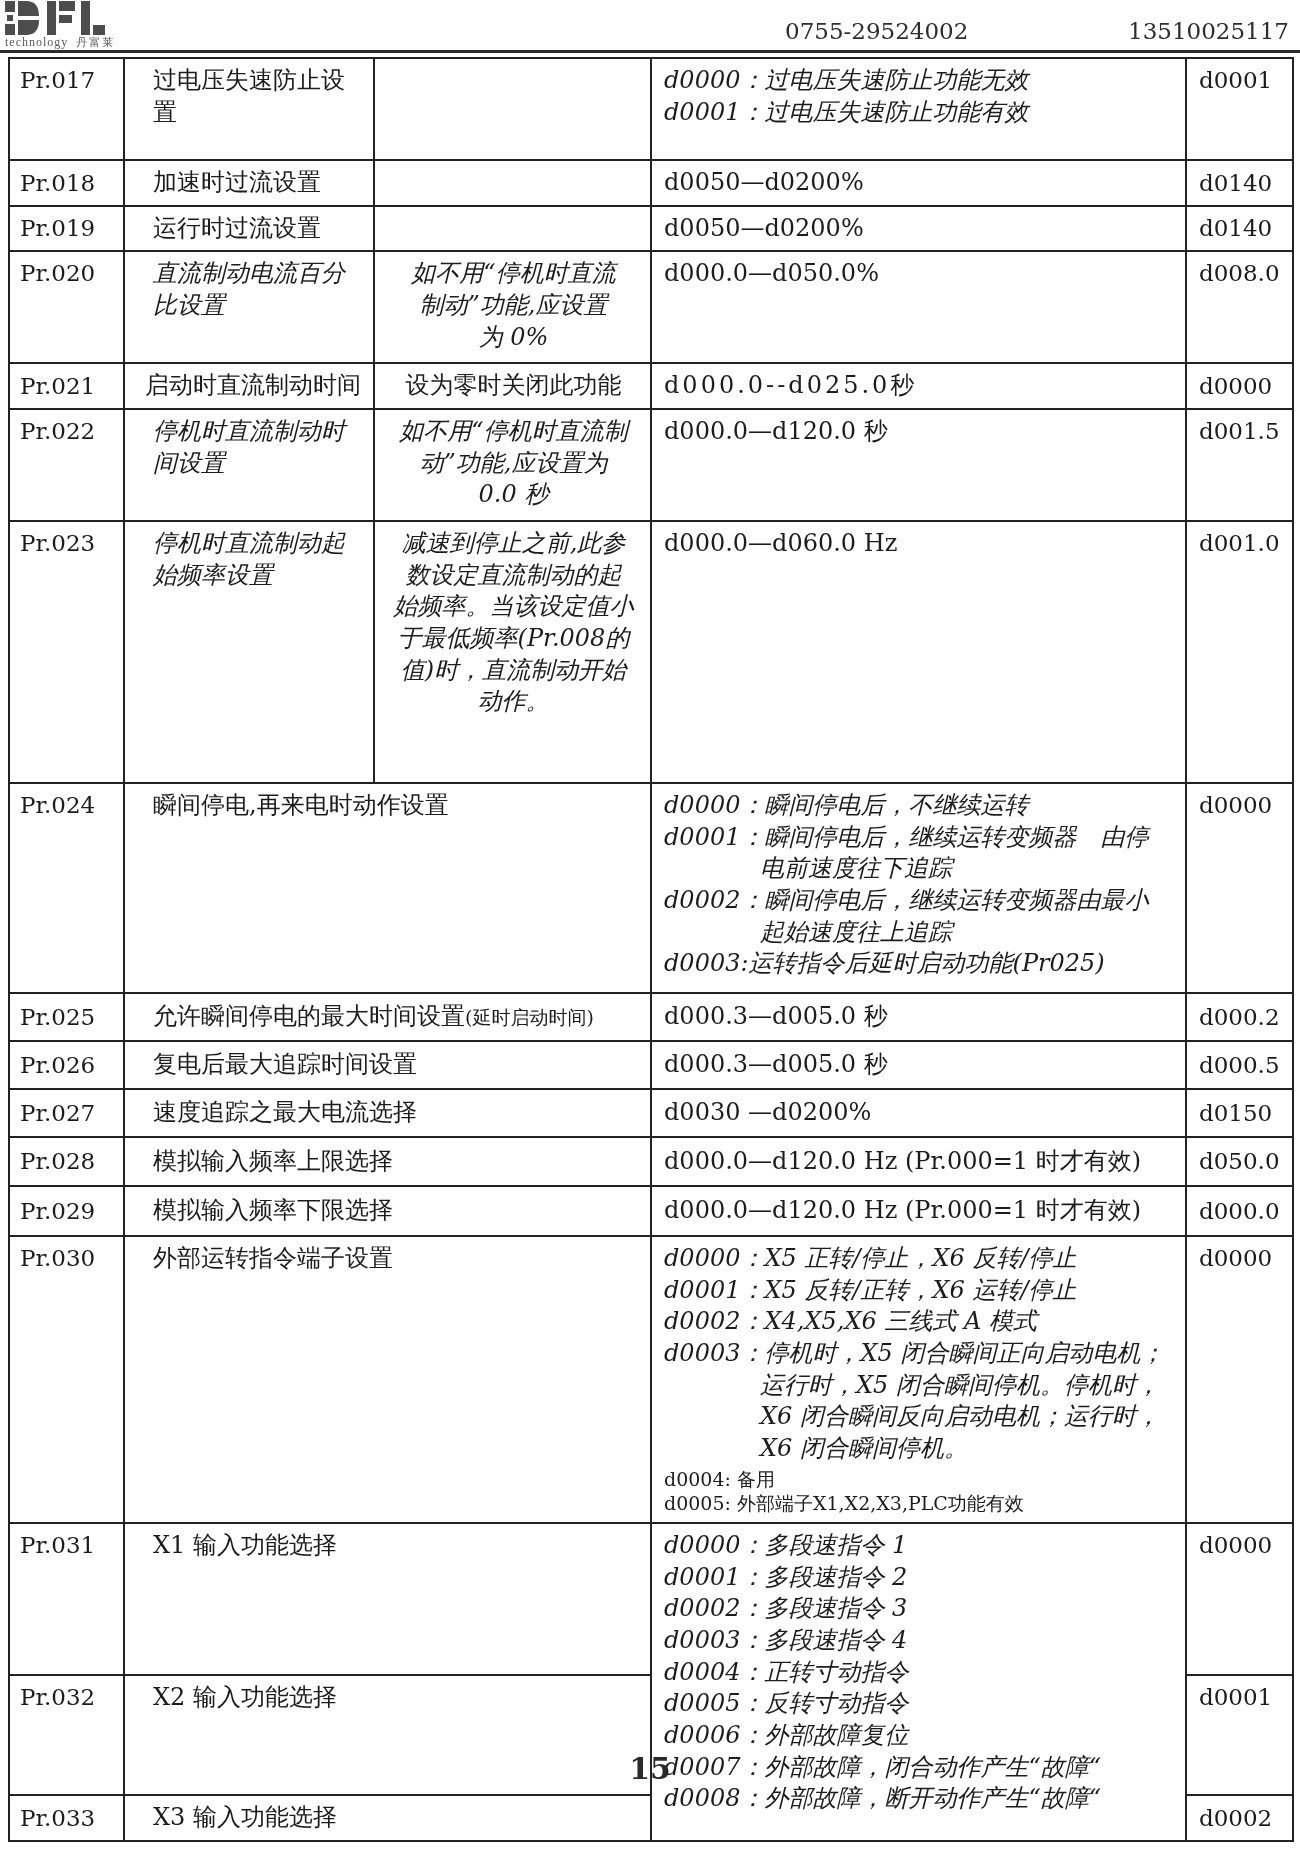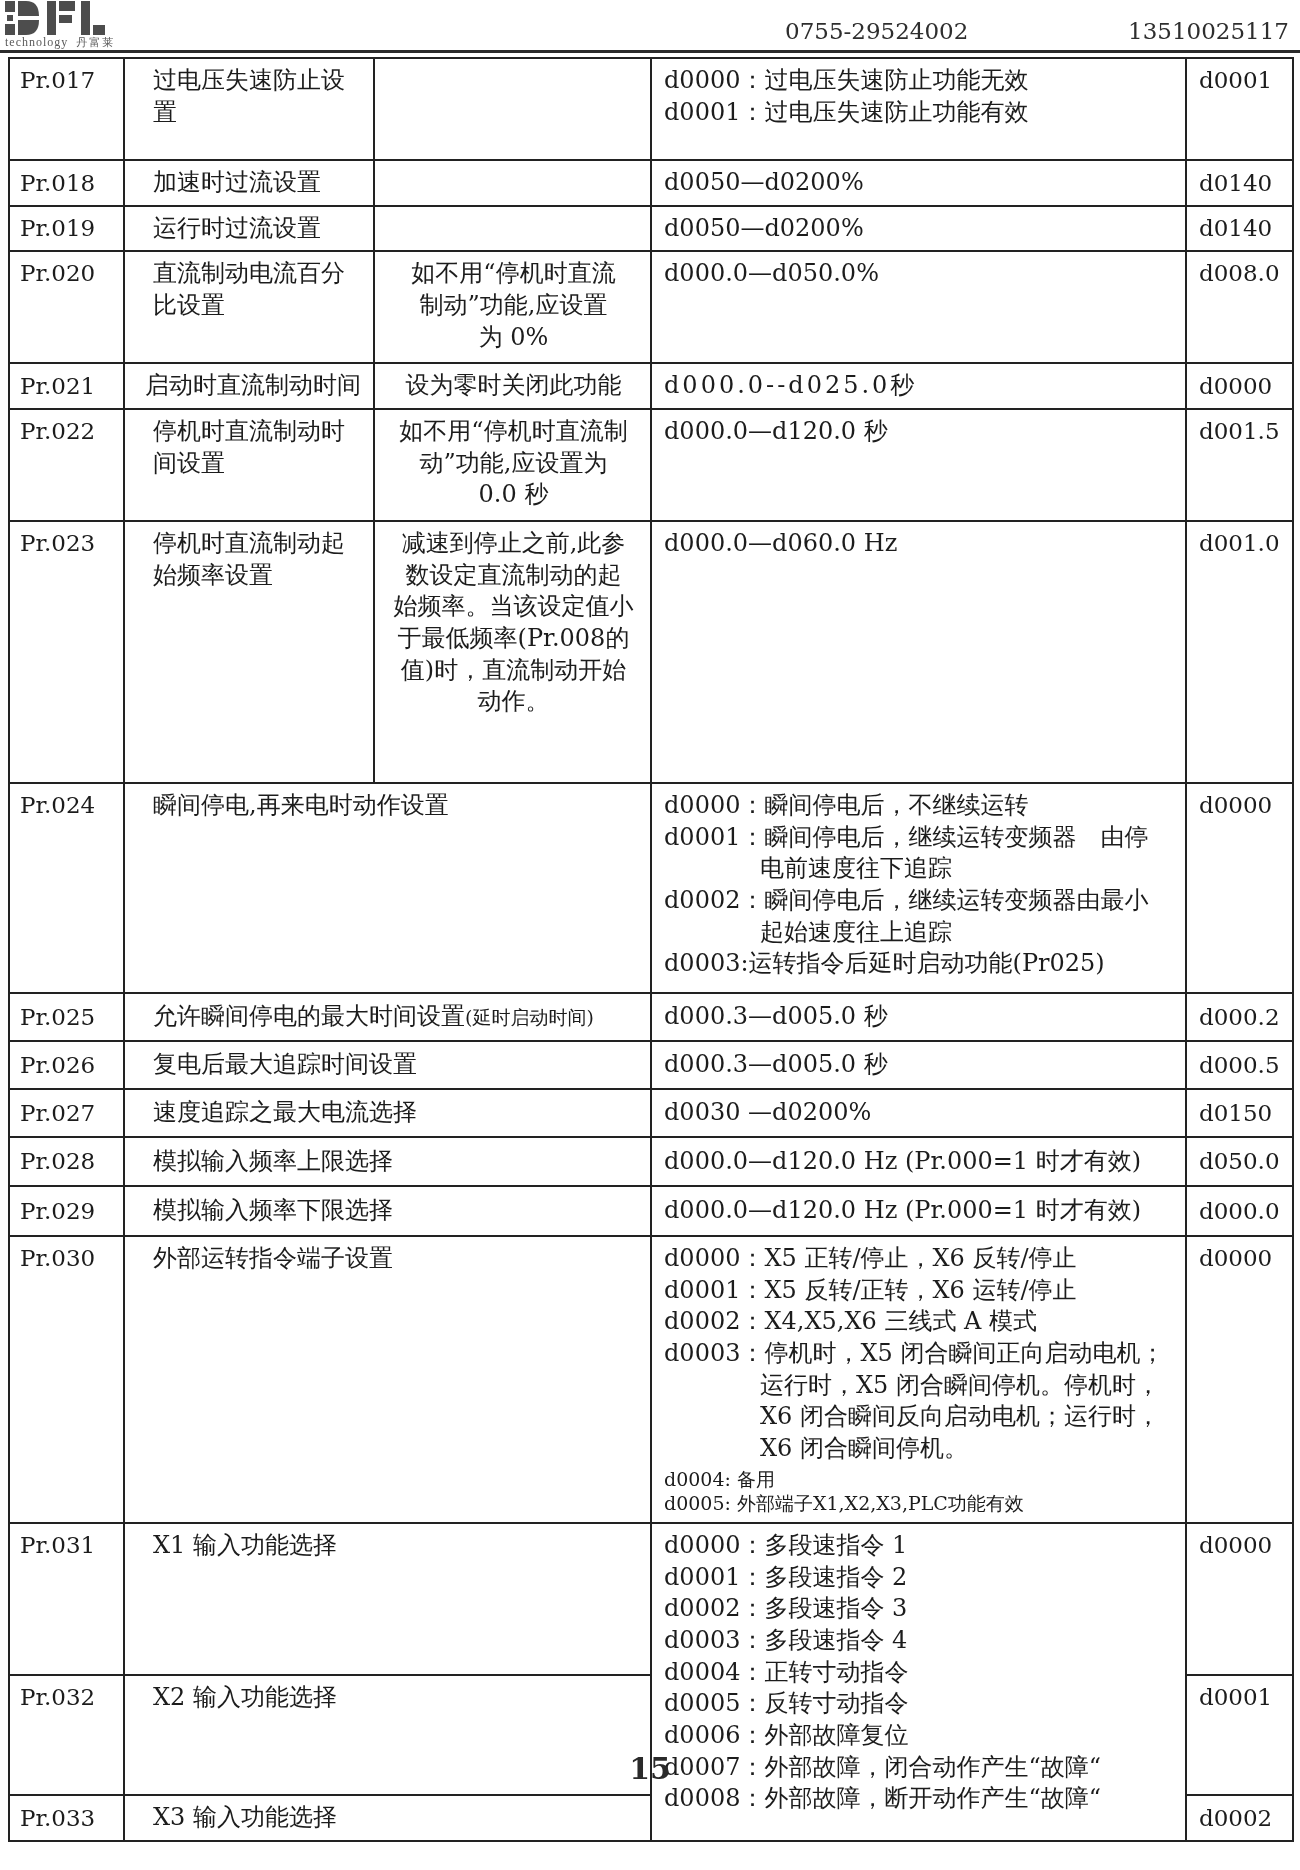--- a/index.html
+++ b/index.html
@@ -33,21 +33,21 @@
     font-size:24px;line-height:1.32;vertical-align:top;
     padding:6px 10px;overflow:hidden;
   }
   td.c-id{padding-left:10px;font-size:23px;}
   td.c-name{padding-left:28px;}
   td.c-name.tight{padding-left:20px;}
   td.c-note{padding-left:12px;text-align:center;}
   td.c-opt{padding-left:12px;}
   td.c-def{padding-left:12px;font-size:23px;}
   tr.mid td{vertical-align:middle;}
-  .prewrap{white-space:pre-wrap;}
+  .prewrap{white-space:pre-wrap;font-style:italic;}
   .nowrap{white-space:nowrap;}
   .sp{letter-spacing:3px;}
   .sub-small{font-size:19px;}
   .opt-small{font-size:19px;line-height:1.3;white-space:pre-wrap;display:block;margin-top:2px;}
   
   .footer{
     position:absolute;top:1751px;left:0;width:1300px;text-align:center;
     font-size:30px;color:#2a2a2a;font-weight:bold;
   }
 </style>

